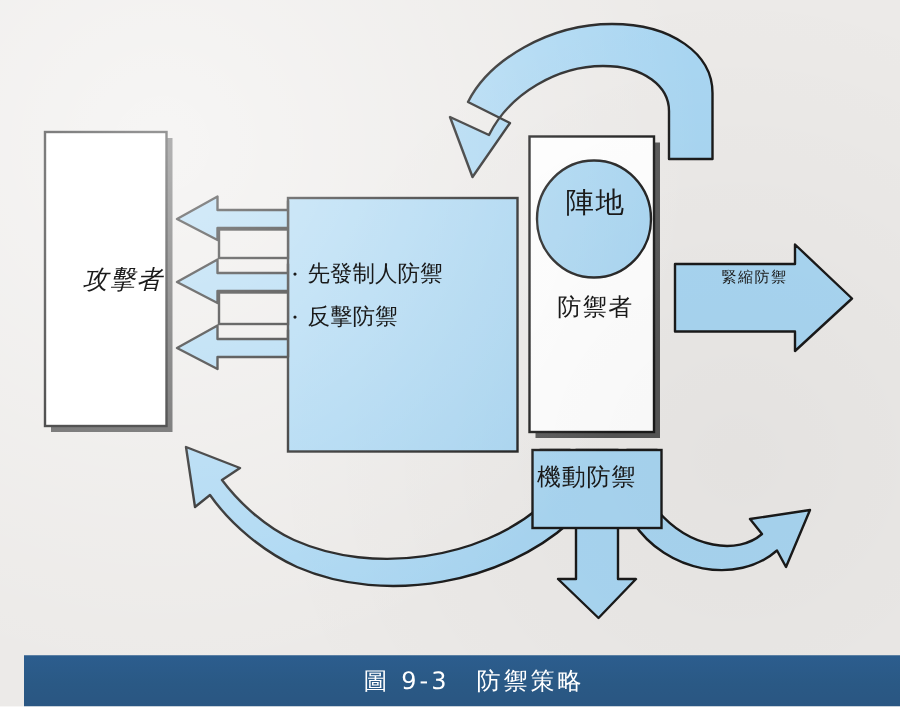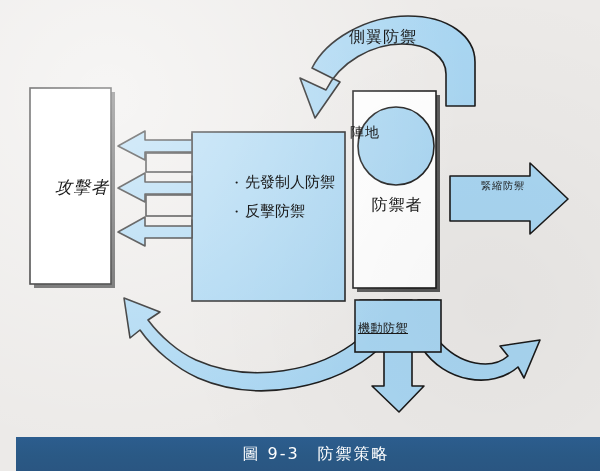--- a/index.html
+++ b/index.html
@@ -43,63 +43,61 @@
   }
   #defender-label {
     left: 355px;
     top: 196px;
     width: 84px;
     text-align: center;
     font-size: 16px;
   }
   
   #position-defense-label {
-    left: 350px;
+    left: 362px;
     top: 123px;
     width: 70px;
-    text-align: left;
-    font-size: 14px;
+    text-align: center;
+    font-size: 19px;
     letter-spacing: 1px;
     line-height: 1.35;
   }
   
   #middle-list {
     left: 190px;
     top: 168px;
     width: 140px;
     font-size: 15px;
     line-height: 1.9;
   }
   #middle-list .bullet-row {
     white-space: nowrap;
-    margin-left: 40px;
   }
   #middle-list .dot {
     font-size: 13px;
     margin-right: 2px;
   }
   
   #flank-label {
     left: 349px;
     top: 28px;
     font-size: 16px;
     letter-spacing: 1px;
   }
   #contract-label {
     left: 481px;
     top: 180px;
     font-size: 10px;
     letter-spacing: 1px;
   }
   #mobile-label {
     left: 358px;
-    top: 322px;
-    font-size: 12px;
+    top: 309px;
+    font-size: 16px;
     letter-spacing: 0.5px;
-    text-decoration: underline;
   }
   
   #caption-banner {
     position: absolute;
     left: 16px;
     top: 437px;
     width: 600px;
     height: 34px;
     background: #2d5e8c;
     background-image: linear-gradient(180deg, #2c5d8e 0%, #2a5985 55%, #2a5682 100%);
@@ -223,21 +221,20 @@
 
   <div class="lbl" id="middle-list">
     <div class="bullet-row">
       <span class="dot">・</span><span>先發制人防禦</span>
     </div>
     <div class="bullet-row">
       <span class="dot">・</span><span>反擊防禦</span>
     </div>
   </div>
 
-  <div class="lbl" id="flank-label">側翼防禦</div>
 
   <div class="lbl" id="contract-label">緊縮防禦</div>
 
   <div class="lbl" id="mobile-label">機動防禦</div>
 
   <div id="caption-banner">
     <div id="caption-text">圖 9-3　防禦策略</div>
   </div>
 
 </div>

